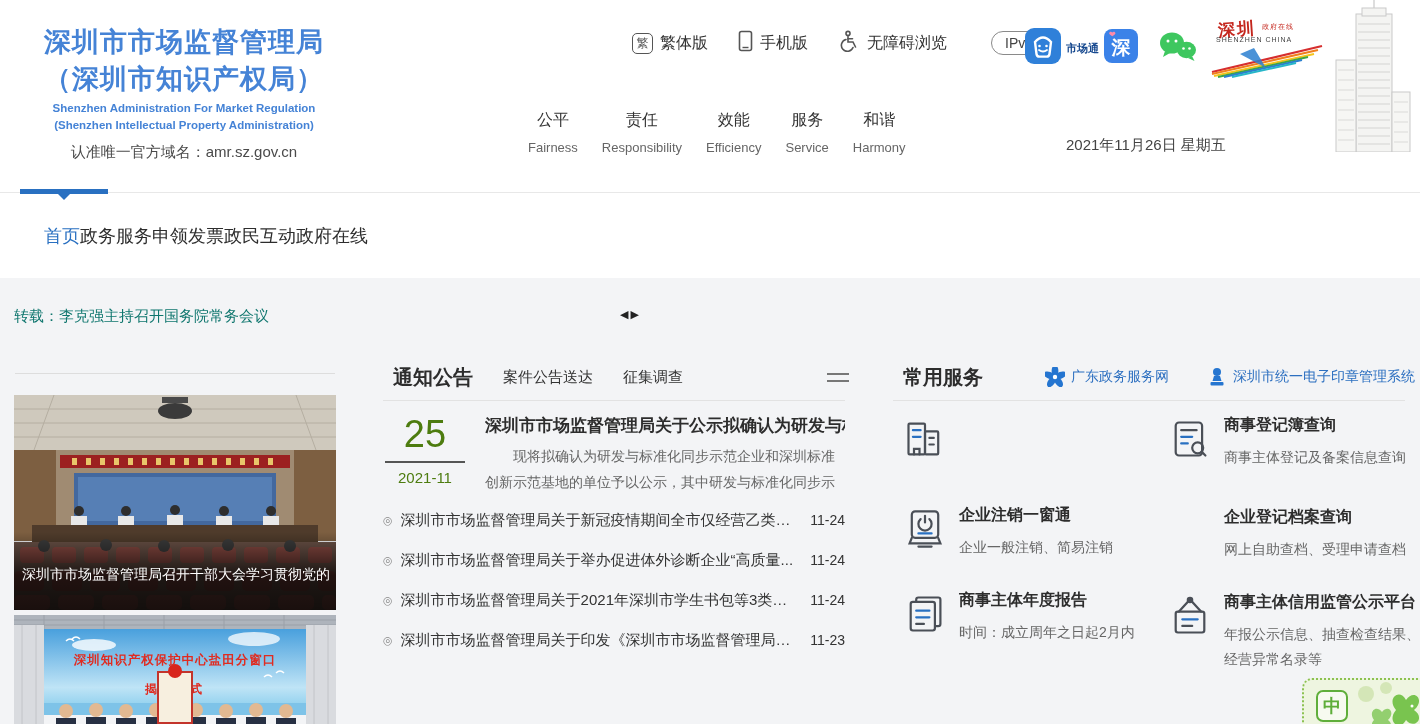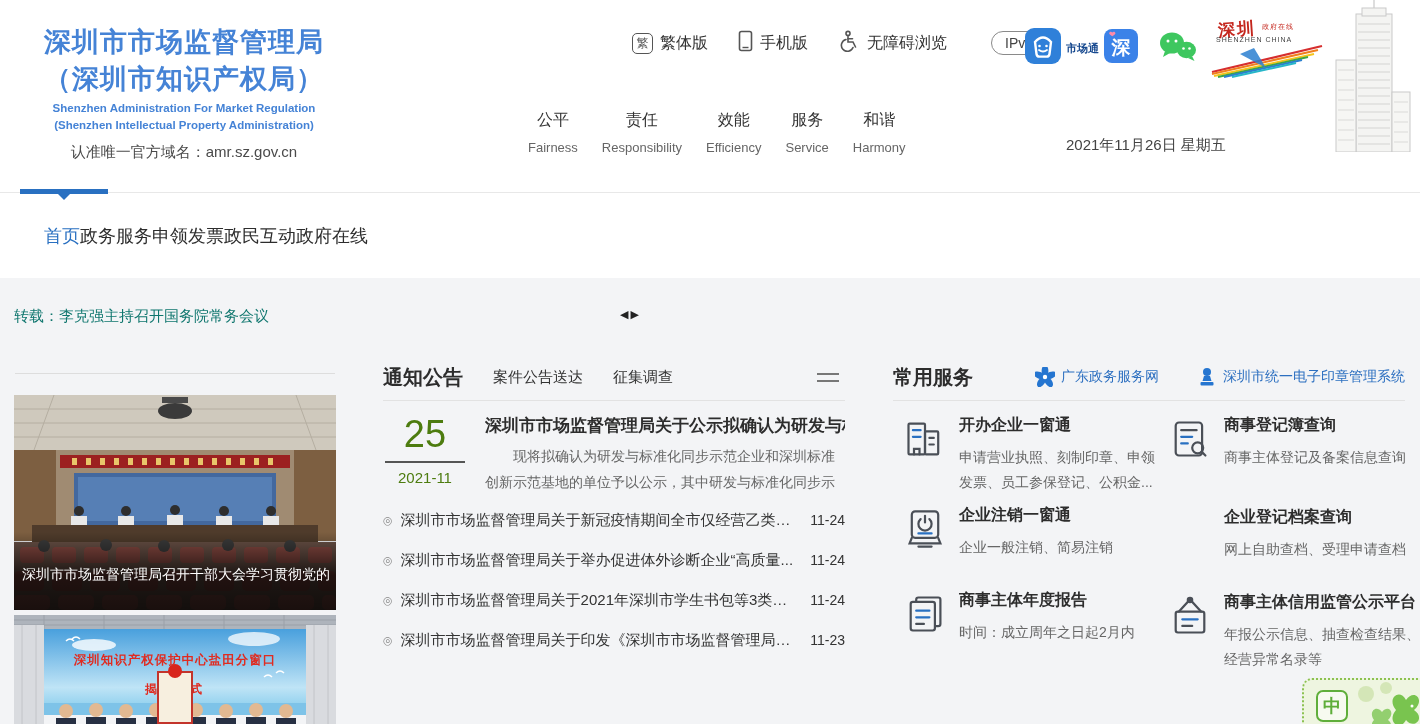--- a/index.html
+++ b/index.html
@@ -60,21 +60,21 @@
   .slide1 .overlay { position:absolute; left:0; bottom:0; width:100%; height:78px; background:linear-gradient(180deg, rgba(0,0,0,0) 0%, rgba(0,0,0,.72) 55%, rgba(0,0,0,.82) 100%); }
   .slide1 .caption { position:absolute; left:8px; right:6px; bottom:26px; font-size:14px; color:#fff; white-space:nowrap; overflow:hidden; }
   .slide2 { position:absolute; left:14px; top:337px; width:322px; height:109px; overflow:hidden; cursor:pointer; }
   .slide2 .banner-title { position:absolute; left:30px; width:262px; top:37px; text-align:center; font-size:12.5px; font-weight:bold; color:#e02b20; letter-spacing:1px; }
   .slide2 .banner-sub { position:absolute; left:30px; width:262px; top:66px; text-align:center; font-size:12px; font-weight:bold; color:#e02b20; letter-spacing:3px; }
   .slide2 .plaque { position:absolute; left:143px; top:56px; width:36px; height:53px; background:#f7efdf; border:2px solid #c3342b; }
   .slide2 .plaque::before { content:''; position:absolute; left:50%; top:-9px; margin-left:-7px; width:14px; height:14px; border-radius:50%; background:#d8251c; }
 
   
   .notices { position:absolute; left:383px; top:0; width:462px; height:446px; }
-  .sec-head { position:absolute; left:0; top:84px; width:100%; height:30px; display:flex; align-items:center; }
+  .sec-head { position:absolute; left:10px; top:84px; width:100%; height:30px; display:flex; align-items:center; }
   .sec-title { font-size:20px; font-weight:bold; color:#2d2d2d; }
   .sec-tab { font-size:15px; color:#333; margin-left:30px; cursor:pointer; }
   .more-icon { margin-left:auto; margin-right:6px; width:22px; cursor:pointer; }
   .more-icon i { display:block; height:2px; background:#777; margin:5px 0; }
   .sec-divider { position:absolute; left:0; top:122px; width:100%; height:1px; background:#e2e2e2; }
 
   .featured { position:absolute; left:0; top:134px; width:100%; height:86px; cursor:pointer; }
   .fdate { position:absolute; left:2px; top:0; width:80px; text-align:center; color:#4d7c0f; }
   .fdate-day { font-size:38px; line-height:44px; }
   .fdate-rule { width:80px; height:2px; background:#555; margin:5px 0 6px; }
@@ -542,24 +542,20 @@
           <svg width="44" height="44" viewBox="0 0 40 40" fill="none" stroke="#4a4f57" stroke-width="2" stroke-linecap="round">
             <rect x="5" y="6" width="15" height="28" rx="1"></rect>
               <rect x="20" y="13" width="12" height="21" rx="1"></rect>
             <line x1="9" y1="12" x2="16" y2="12" stroke="#2970c1"></line>
               <line x1="9" y1="18" x2="16" y2="18" stroke="#2970c1"></line>
               <line x1="24" y1="19" x2="28" y2="19"></line>
               <line x1="24" y1="25" x2="28" y2="25"></line>
             <path d="M10 34 v-5 h5 v5" stroke="#4a4f57"></path>
           </svg>
         </div>
-        <div class="svc-text">
-          <div class="svc-title">开办企业一窗通</div>
-          <div class="svc-desc" style="width:202px;">申请营业执照、刻制印章、申领发票、员工参保登记、公积金...</div>
-        </div>
       </div>
 
       <div class="svc-item pos-r1">
         <div class="svc-icon">
           <svg width="44" height="44" viewBox="0 0 40 40" fill="none" stroke="#4a4f57" stroke-width="2" stroke-linecap="round">
             <rect x="7" y="5" width="24" height="30" rx="3"></rect>
             <line x1="12" y1="12" x2="26" y2="12"></line>
               <line x1="12" y1="18" x2="22" y2="18" stroke="#2970c1"></line>
               <line x1="12" y1="24" x2="18" y2="24" stroke="#2970c1"></line>
             <circle cx="27" cy="28" r="5"></circle>

